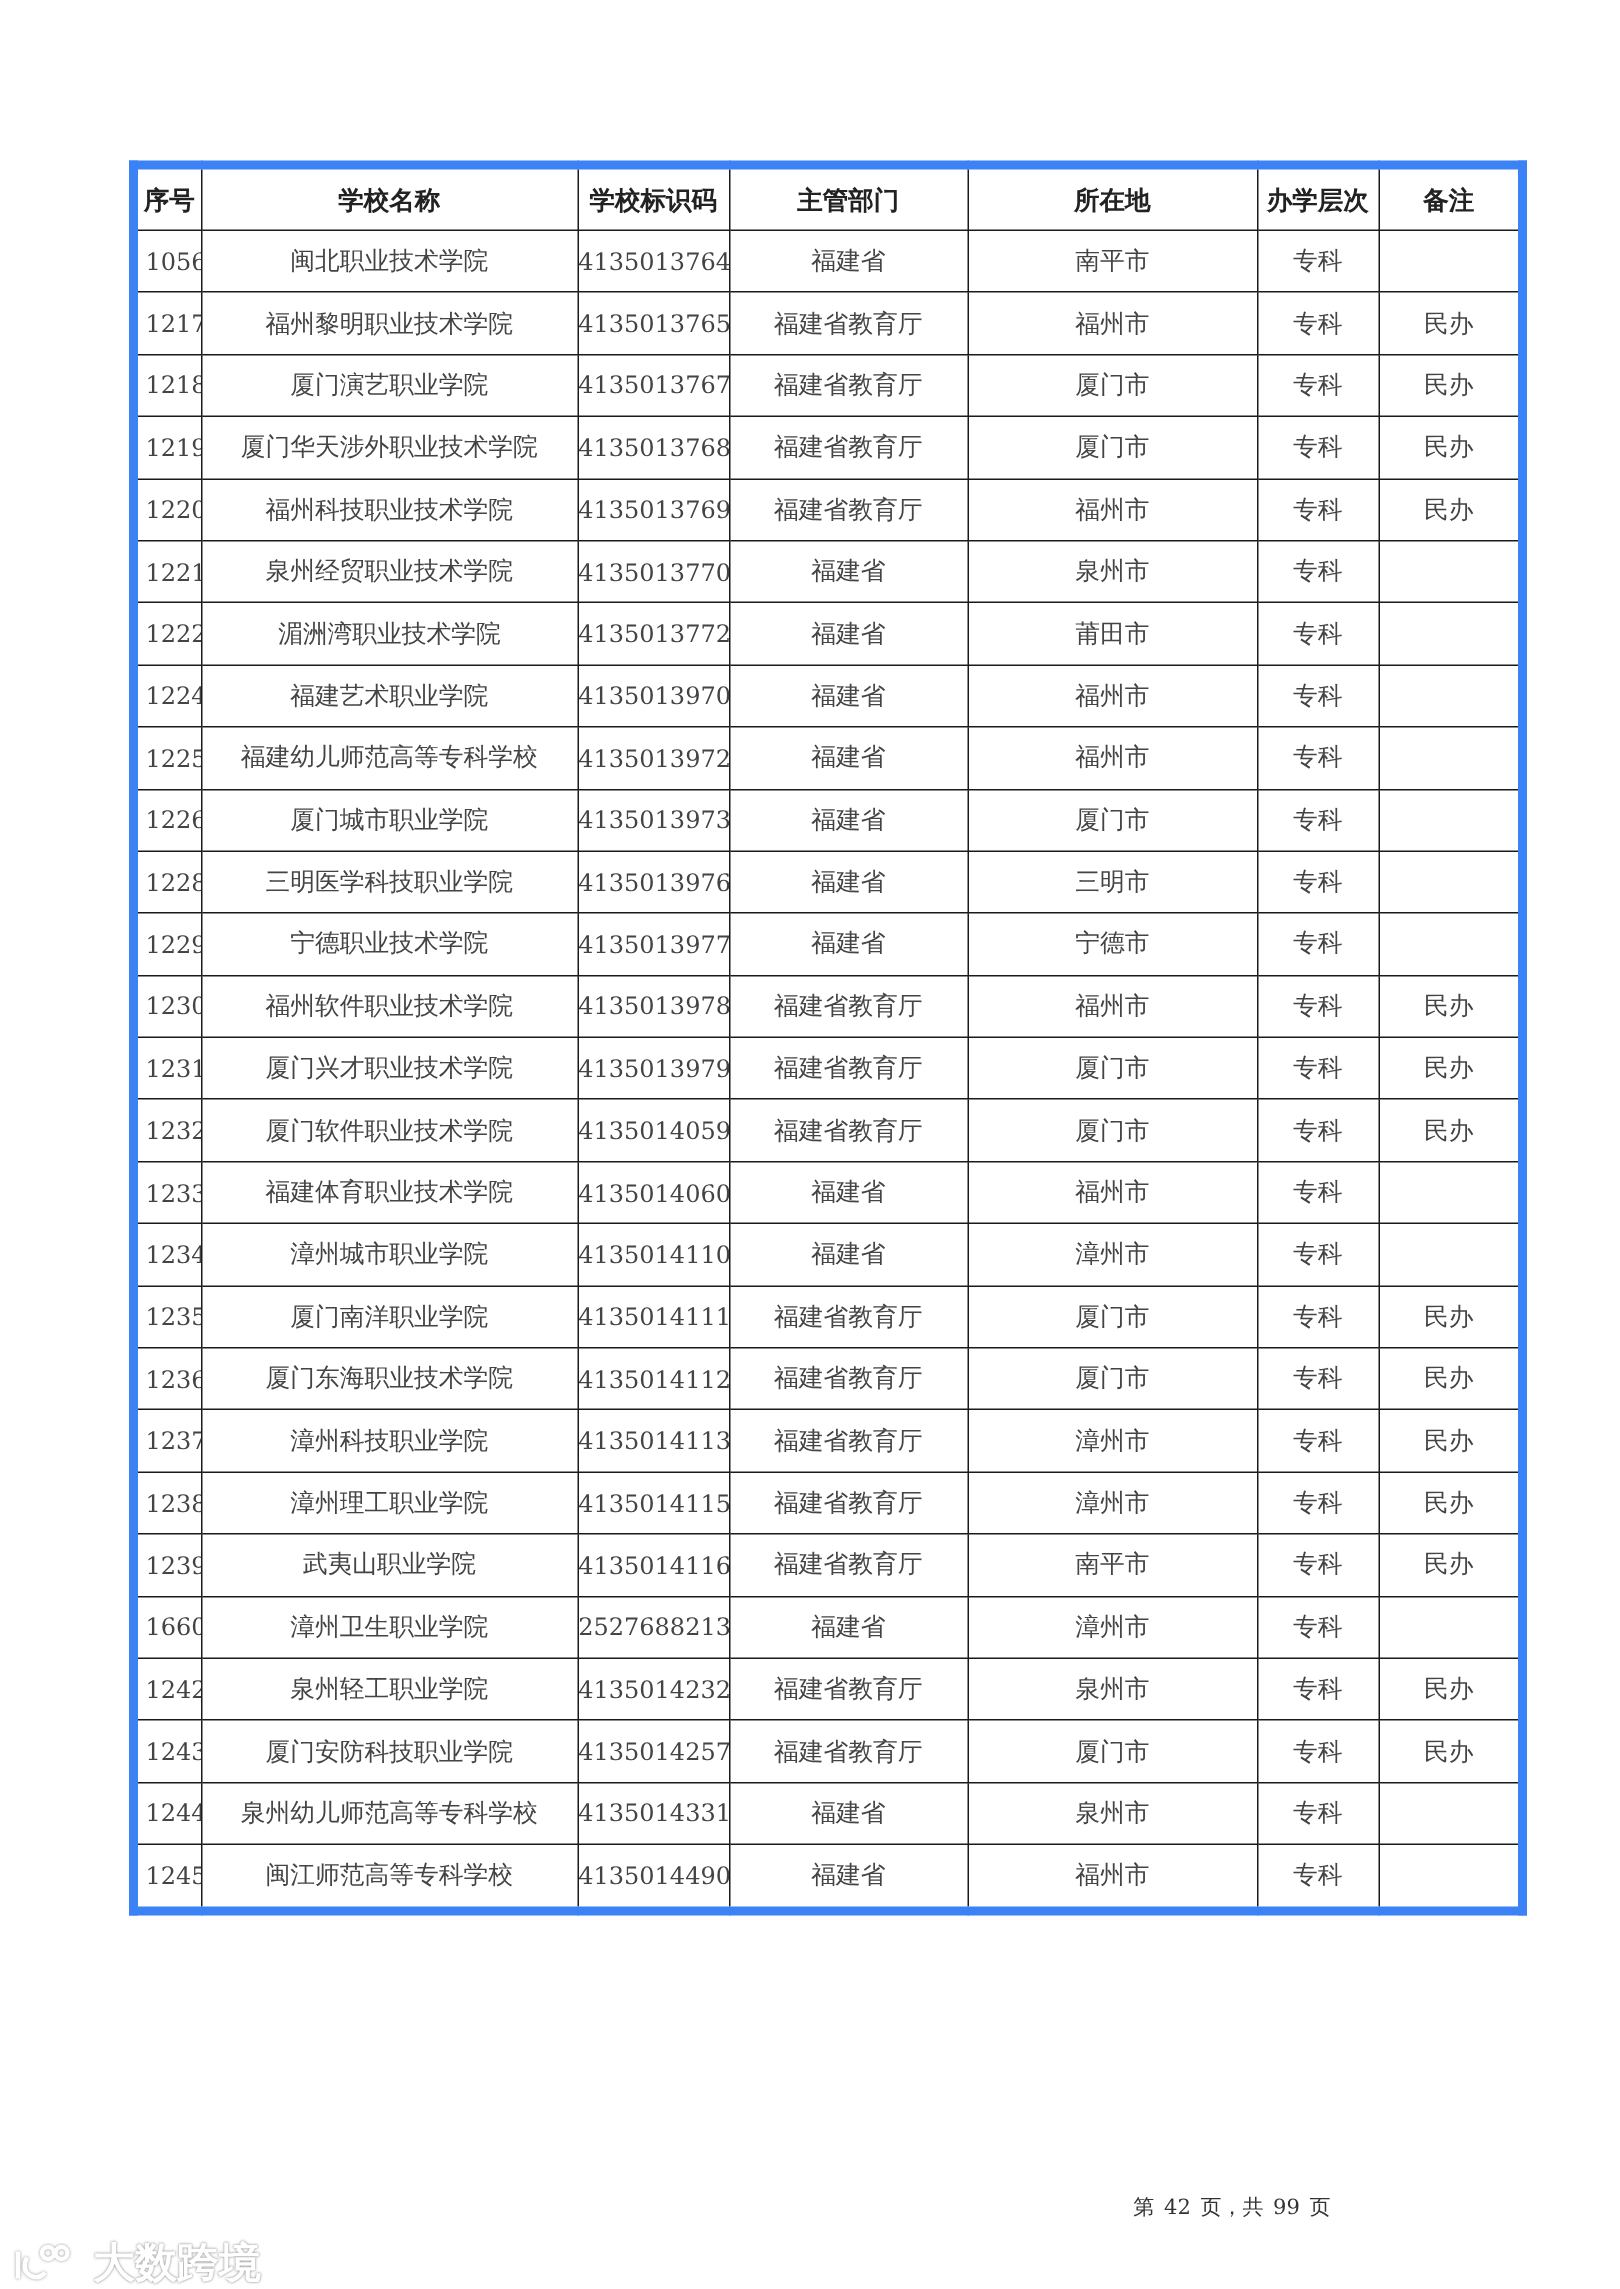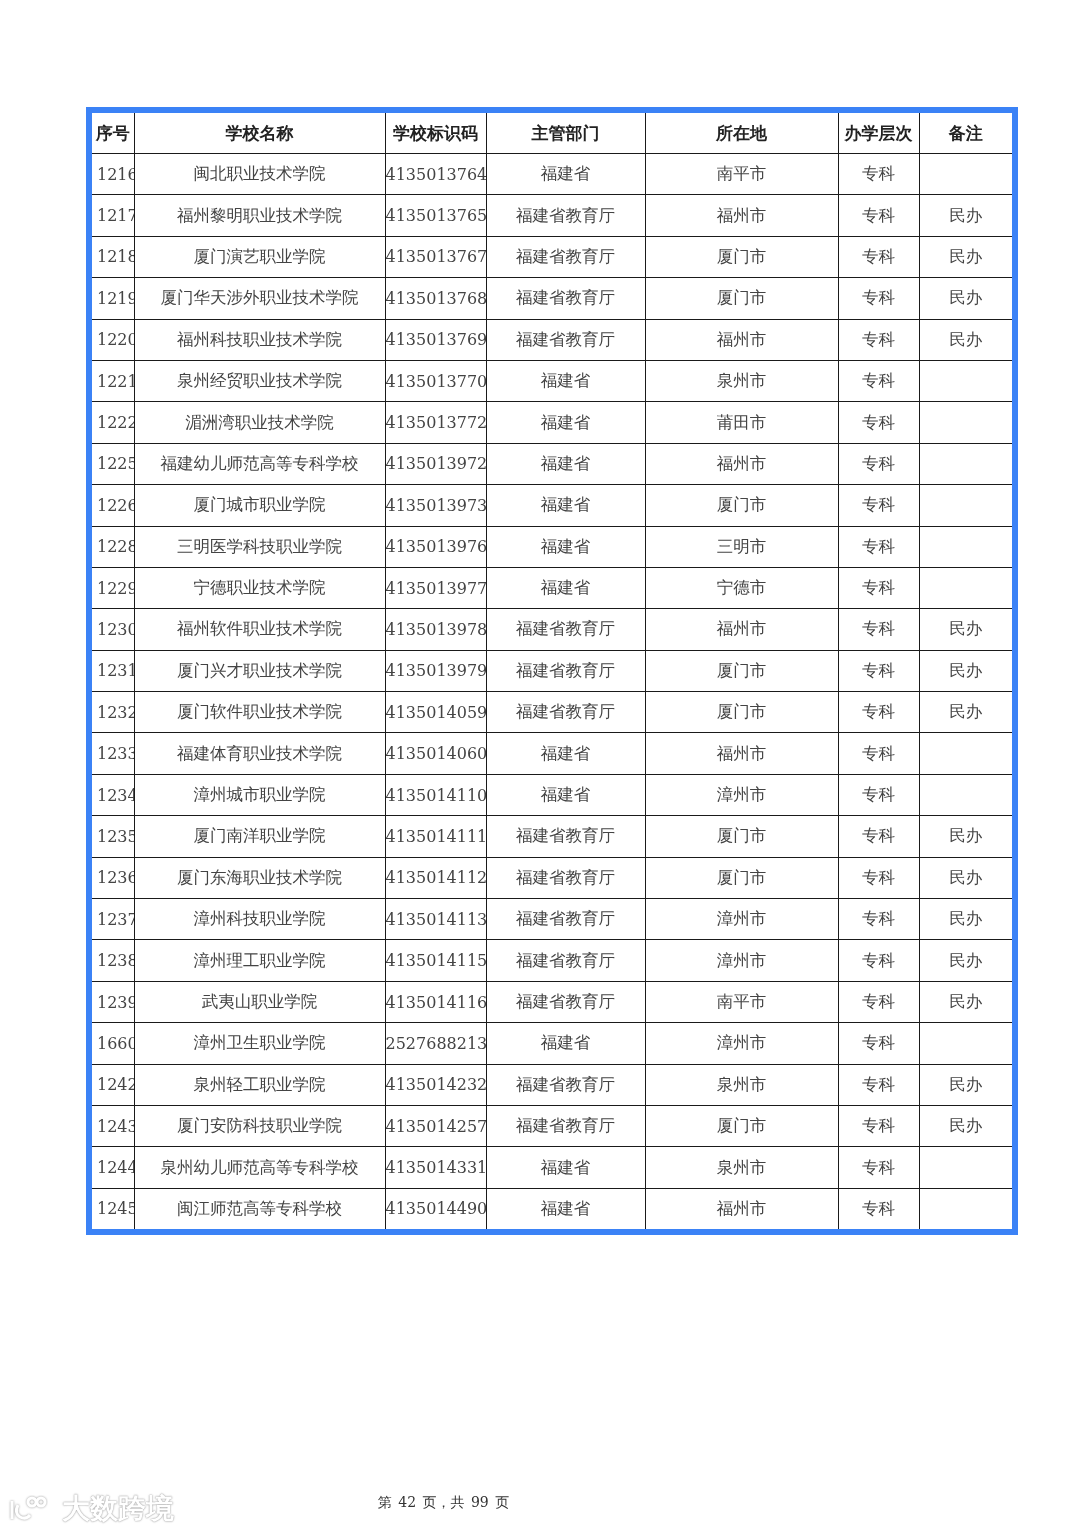--- a/index.html
+++ b/index.html
@@ -33,25 +33,24 @@
   }
   .page-table td {
     height: 40.4px;
     font-size: 16.5px;
     color: #444444;
   }
   .page-table td.col-seq { text-align: left; padding-left: 5px; font-size: 16px; }
   .page-table td.col-code { font-size: 16px; }
   .footer {
     position: absolute; top: 1463px; left: 0; width: 887px;
-    text-align: center;
+    text-align: right;
     font-family: "DejaVu Serif", "Liberation Serif", serif;
     font-size: 14px; color: #333333;
     word-spacing: 2px;
-    margin-top: 31px;
   }
   .watermark {
     position: absolute; left: 8px; top: 1490px;
     display: flex; align-items: center; gap: 14px;
     font-family: "DejaVu Sans", "Liberation Sans", sans-serif;
     font-size: 28px; font-weight: bold;
     color: #ffffff;
     text-shadow: 0 0 2px #8a8a8a, 0 0 1px #9a9a9a;
     opacity: 0.85;
   }
@@ -76,21 +75,21 @@
       <th>学校名称</th>
       <th>学校标识码</th>
       <th>主管部门</th>
       <th>所在地</th>
       <th>办学层次</th>
       <th>备注</th>
     </tr>
   </thead>
   <tbody id="table-body">
       <tr>
-        <td class="col-seq">1216</td>
+        <td class="col-seq">1056</td>
         <td class="col-name">闽北职业技术学院</td>
         <td class="col-code">4135013764</td>
         <td class="col-auth">福建省</td>
         <td class="col-loc">南平市</td>
         <td class="col-level">专科</td>
         <td class="col-remarks"></td>
       </tr>
       <tr>
         <td class="col-seq">1217</td>
         <td class="col-name">福州黎明职业技术学院</td>
@@ -135,20 +134,29 @@
         <td class="col-loc">泉州市</td>
         <td class="col-level">专科</td>
         <td class="col-remarks"></td>
       </tr>
       <tr>
         <td class="col-seq">1222</td>
         <td class="col-name">湄洲湾职业技术学院</td>
         <td class="col-code">4135013772</td>
         <td class="col-auth">福建省</td>
         <td class="col-loc">莆田市</td>
+        <td class="col-level">专科</td>
+        <td class="col-remarks"></td>
+      </tr>
+      <tr>
+        <td class="col-seq">1224</td>
+        <td class="col-name">福建艺术职业学院</td>
+        <td class="col-code">4135013970</td>
+        <td class="col-auth">福建省</td>
+        <td class="col-loc">福州市</td>
         <td class="col-level">专科</td>
         <td class="col-remarks"></td>
       </tr>
       <tr>
         <td class="col-seq">1225</td>
         <td class="col-name">福建幼儿师范高等专科学校</td>
         <td class="col-code">4135013972</td>
         <td class="col-auth">福建省</td>
         <td class="col-loc">福州市</td>
         <td class="col-level">专科</td>

